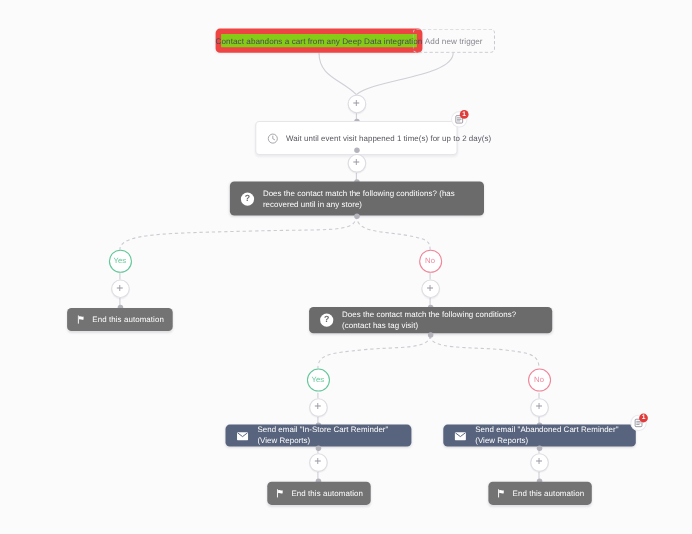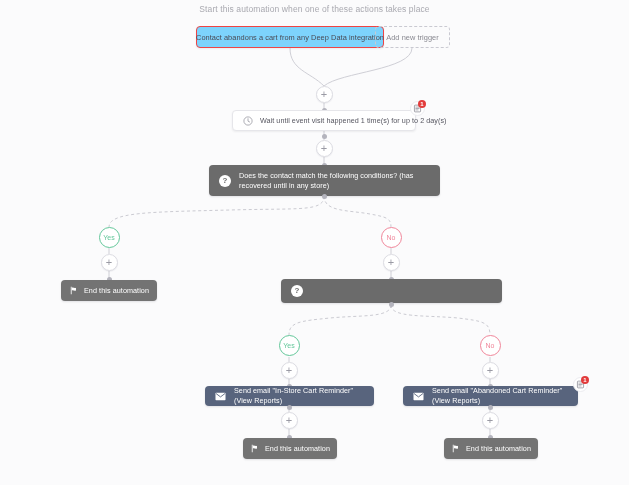--- a/index.html
+++ b/index.html
@@ -45,22 +45,22 @@
     color: #a9a9b0;
     letter-spacing: .1px;
     white-space: nowrap;
   }
 
   
   .trigger {
     position: absolute;
     height: 22px;
     border-radius: 4px;
-    background: #7dd3fc;
-    border: 1px solid #ef4444;
+    background: #84cc16;
+    border: 5px solid #ef4444;
     box-shadow: 0 1px 2px rgba(40,40,60,.07);
     display: flex;
     align-items: center;
     justify-content: center;
     font-size: 7.4px;
     color: #4a4a55;
     letter-spacing: .05px;
     white-space: nowrap;
     box-sizing: border-box;
   }
@@ -282,35 +282,34 @@
     </g>
 
     <g fill="none" stroke="#cbcbd2" stroke-width="1" stroke-dasharray="3,2.6">
       <path d="M 391 305 C 391 318, 360 315, 330 318 C 300 321, 289 322, 289 335"></path>
       <path d="M 391 305 C 391 318, 425 315, 458 318 C 482 321, 490 322, 490 335"></path>
     </g>
   </svg>
 
   <div class="layer">
 
-    <div class="header-text">Start this automation when one of these actions takes place</div>
 
     <div class="trigger" style="left:196px; top:26px; width:188px;">
       <span>Contact abandons a cart from any Deep Data integration</span>
     </div>
     <div class="trigger dashed" style="left:375px; top:26px; width:75px;">
       <span>Add new trigger</span>
     </div>
 
     <div class="plus" style="left:315.5px; top:86px;">
       <span>+</span>
     </div>
 
     <div class="dot" style="left:321.5px; top:107.5px;"></div>
-    <div class="wait" style="left:232px; top:110px; width:184px; height:21px;">
+    <div class="wait" style="left:232px; top:110px; width:184px; height:31px;">
       <span class="clock">
         <svg width="10" height="10" viewBox="0 0 16 16">
           <circle cx="8" cy="8" r="6.6" fill="none" stroke="#8b8b95" stroke-width="1.1"></circle>
           <path d="M8 4.3 L8 8.2 L10.6 9.6" fill="none" stroke="#8b8b95" stroke-width="1.1" stroke-linecap="round"></path>
         </svg>
       </span>
       <span class="wait-label">Wait until event visit happened 1 time(s) for up to 2 day(s)</span>
     </div>
     <div class="dot" style="left:321.5px; top:133.5px;"></div>
 
@@ -359,20 +358,21 @@
         </svg>
       </span>
       <span>End this automation</span>
     </div>
 
     <div class="dot" style="left:388.5px; top:276.5px;"></div>
     <div class="node cond" style="left:281px; top:279px; width:221px; height:24px;">
       <span class="node-icon">
         <span class="q-icon">?</span>
       </span>
+      <span class="node-label">Does the contact match the following conditions? (contact has tag visit)</span>
     </div>
     <div class="dot" style="left:388.5px; top:301.5px;"></div>
 
     <div class="branch yes" style="left:278.5px; top:335px;">
       <span>Yes</span>
     </div>
     <div class="branch no" style="left:479.5px; top:335px;">
       <span>No</span>
     </div>
 

